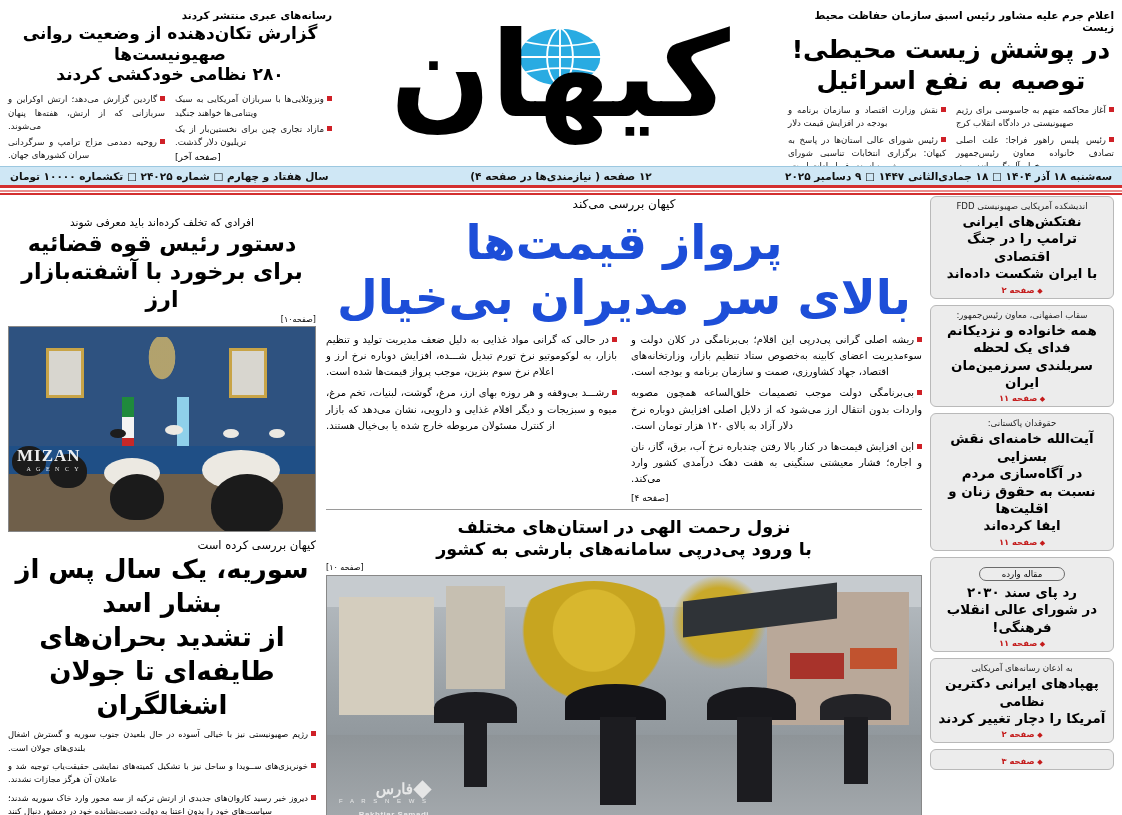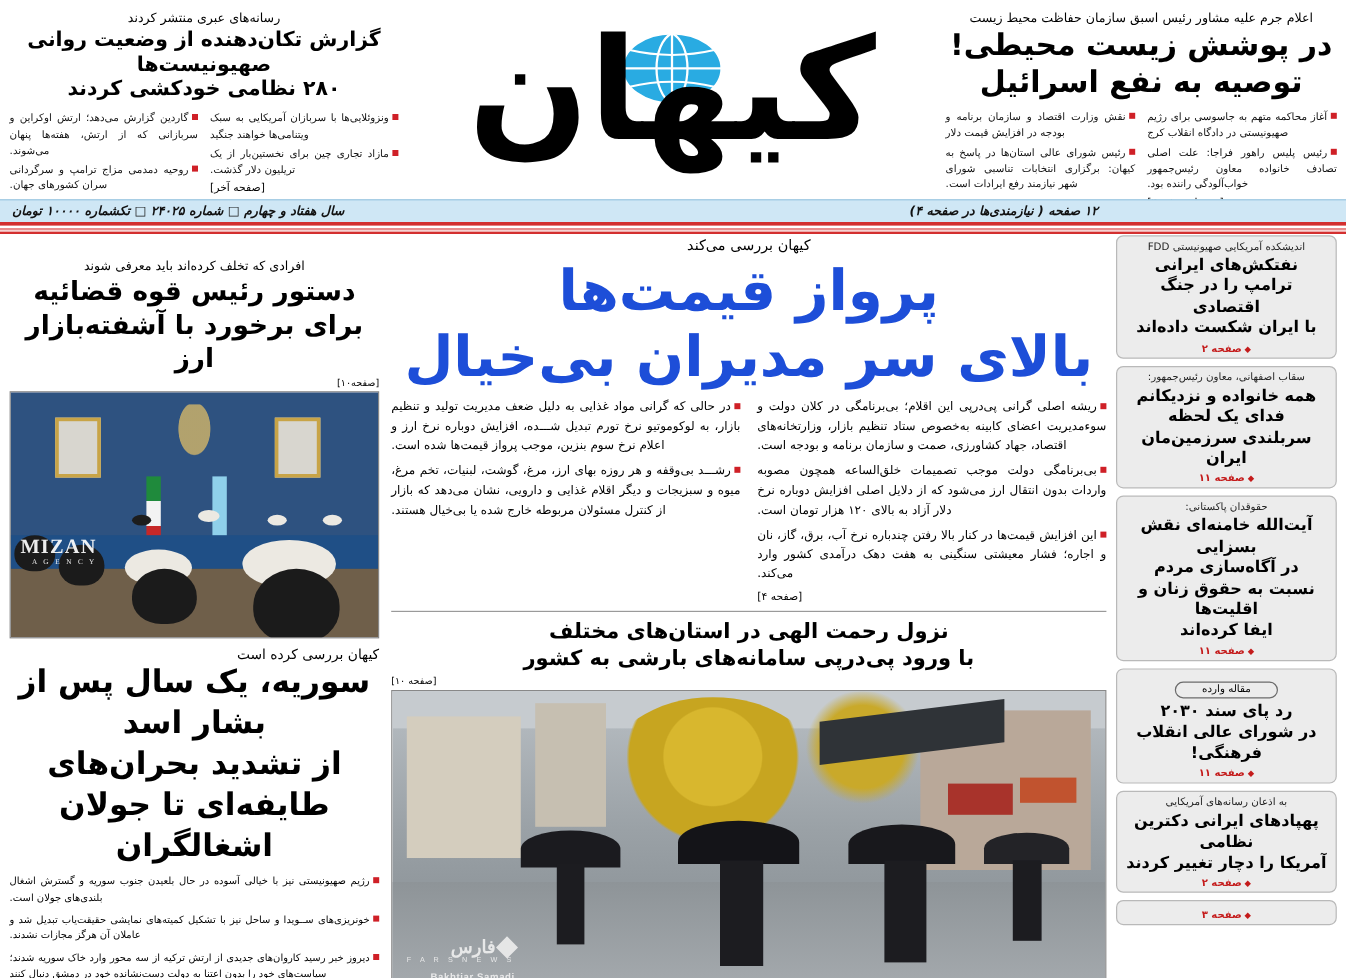--- a/index.html
+++ b/index.html
@@ -22,22 +22,22 @@
   .masthead {
     position: absolute; top: 0; left: 0; width: 1122px; height: 166px;
     display: flex; flex-direction: row;
   }
   .mh-col { padding: 4px 8px 0 8px; }
   .mh-left  { width: 340px; order: 3; }
   .mh-mid   { width: 440px; order: 2; display:flex; flex-direction:column; align-items:center; justify-content:flex-start; }
   .mh-right { width: 342px; order: 1; }
 
   .mh-kicker {
-    font-size: 10.5px; text-align: center; color: #000;
-    letter-spacing: 0px; margin: 5px 0 2px 0; font-weight: normal;
+    font-size: 10.5px; color: #000;
+    letter-spacing: 0px; margin: 5px 0 2px 0; font-weight: bold;
   }
   .mh-headline {
     text-align: center; font-weight: bold; color: #000;
     line-height: 1.22; letter-spacing: -0.3px;
   }
   .mh-left .mh-headline { font-size: 17px; }
   .mh-right .mh-headline { font-size: 25px; }
 
   .bullets {
     display: flex; flex-direction: row; gap: 10px; margin-top: 8px;
@@ -69,21 +69,21 @@
     width: 86px; height: 62px; z-index: 0;
   }
 
   
   .infobar {
     position: absolute; top: 166px; left: 0; width: 1122px; height: 19px;
     background: #cfe7f5; border-top: 1px solid #9cc8e0;
     display: flex; align-items: center; padding: 0 10px;
     font-size: 10.5px; font-weight: bold; color: #111;
   }
-  .infobar .seg { flex: 1; font-style: italic; }
+  .infobar .seg { flex: 1; }
   .ib-right { text-align: right; }
   .ib-mid { text-align: center; }
   .ib-left { text-align: left; }
   .rulebar {
     position: absolute; top: 185px; left: 0; width: 1122px; height: 10px;
     background: #ffffff;
   }
   .rulebar .r1 { position:absolute; top:0; left:0; width:100%; height:3px; background:#d32f2f; }
   .rulebar .r2 { position:absolute; top:5px; left:0; width:100%; height:2px; background:#e98c8c; }
   .rulebar .r3 { position:absolute; top:8px; left:0; width:100%; height:2px; background:#d32f2f; }
@@ -250,20 +250,21 @@
         <div class="bcol">
           <div class="bul"><span class="sq"></span><span>گاردین گزارش می‌دهد؛ ارتش اوکراین و سربازانی که از ارتش، هفته‌ها پنهان می‌شوند.</span></div>
           <div class="bul"><span class="sq"></span><span>روحیه دمدمی مزاج ترامپ و سرگردانی سران کشورهای جهان.</span></div>
           <div class="bul"><span class="sq"></span><span>از سرگیری جنگ بین کامبوج و تایلند</span></div>
         </div>
       </div>
     </div>
   </div>
 
   <div class="infobar">
+    <div class="seg ib-right">سه‌شنبه ۱۸ آذر ۱۴۰۴ □ ۱۸ جمادی‌الثانی ۱۴۴۷ □ ۹ دسامبر ۲۰۲۵</div>
     <div class="seg ib-mid">۱۲ صفحه ( نیازمندی‌ها در صفحه ۴)</div>
     <div class="seg ib-left">سال هفتاد و چهارم □ شماره ۲۴۰۲۵ □ تکشماره ۱۰۰۰۰ تومان</div>
   </div>
   <div class="rulebar">
     <div class="r1"></div>
     <div class="r2"></div>
     <div class="r3"></div>
   </div>
 
   <div class="body-grid">
@@ -428,21 +429,21 @@
       </div>
 
       <div class="syria-kicker">کیهان بررسی کرده است</div>
       <div class="syria-head">
         <div>سوریه، یک سال پس از بشار اسد</div>
         <div>از تشدید بحران‌های طایفه‌ای تا جولان اشغالگران</div>
       </div>
 
       <div class="syria-body">
         <p><span class="sq"></span><span>رژیم صهیونیستی نیز با خیالی آسوده در حال بلعیدن جنوب سوریه و گسترش اشغال بلندی‌های جولان است.</span></p>
-        <p><span class="sq"></span><span>خونریزی‌های ســویدا و ساحل نیز با تشکیل کمیته‌های نمایشی حقیقت‌یاب تبدیل شد و عاملان آن هرگز مجازات نشدند.</span></p>
+        <p><span class="sq"></span><span>خونریزی‌های ســویدا و ساحل نیز با تشکیل کمیته‌های نمایشی حقیقت‌یاب توجیه شد و عاملان آن هرگز مجازات نشدند.</span></p>
         <p><span class="sq"></span><span>دیروز خبر رسید کاروان‌های جدیدی از ارتش ترکیه از سه محور وارد خاک سوریه شدند؛ سیاست‌های خود را بدون اعتنا به دولت دست‌نشانده خود در دمشق دنبال کنند</span></p>
         <p><span class="sq"></span><span>جولانـــی که خاک ســـوریه را عملاً تقدیم رژیم اســرائیل و ترکیه و آمریکا کـــرده از اینکه تقریب برخی تحریم‌های سوریه را لغو کرده است، ابراز پیروزی و خوشحالی می‌کند</span></p>
 
       </div>
 
     </div>
   </div>
 </div>
 
 </body></html>

